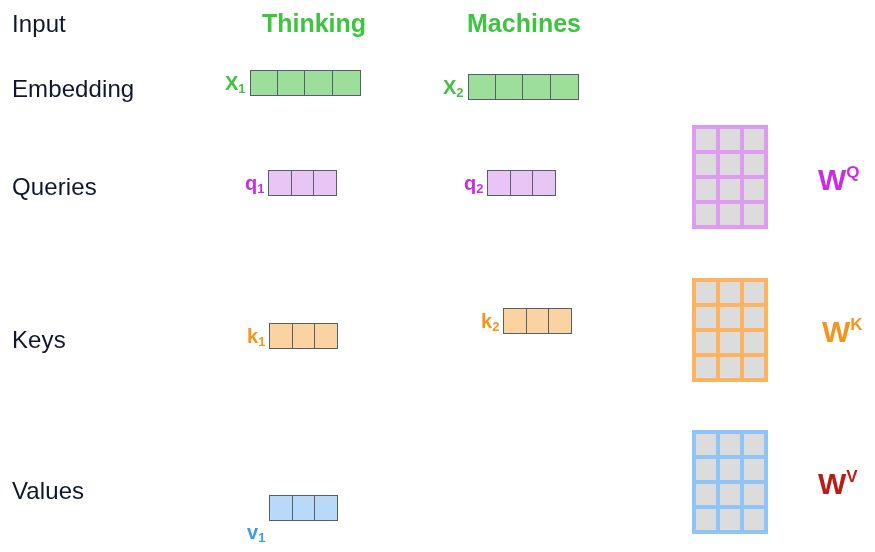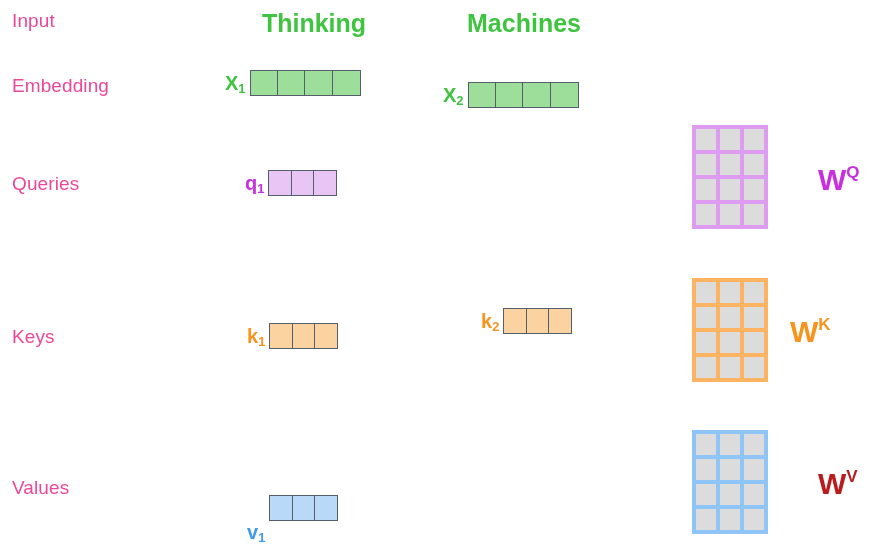--- a/index.html
+++ b/index.html
@@ -20,22 +20,22 @@
     position: absolute;
     left: 0; top: 0;
     width: 875px;
     height: 552px;
   }
 
   
   .row-label {
     position: absolute;
     left: 12px;
-    color: #ec4899;
-    font-size: 19px;
+    color: #0f172a;
+    font-size: 24px;
     font-weight: 400;
     letter-spacing: 0.1px;
     white-space: nowrap;
   }
 
   
   .col-header {
     position: absolute;
     color: #3ec43e;
     font-size: 25px;
@@ -158,39 +158,47 @@
   <div class="vector-group vec-embedding" style="left:225px; top:70px;">
     <span class="vec-label"><span>X</span><span class="sub">1</span></span>
     <span class="vec-cells">
       <span class="cell"></span>
       <span class="cell"></span>
       <span class="cell"></span>
       <span class="cell"></span>
     </span>
   </div>
 
-  <div class="vector-group vec-embedding" style="left:443px; top:82px;">
+  <div class="vector-group vec-embedding" style="left:443px; top:74px;">
     <span class="vec-label"><span>X</span><span class="sub">2</span></span>
     <span class="vec-cells">
       <span class="cell"></span>
       <span class="cell"></span>
       <span class="cell"></span>
       <span class="cell"></span>
     </span>
   </div>
 
   <div class="vector-group vec-queries" style="left:245px; top:170px;">
     <span class="vec-label"><span>q</span><span class="sub">1</span></span>
     <span class="vec-cells">
       <span class="cell"></span>
       <span class="cell"></span>
       <span class="cell"></span>
     </span>
   </div>
 
+  <div class="vector-group vec-queries" style="left:464px; top:170px;">
+    <span class="vec-label"><span>q</span><span class="sub">2</span></span>
+    <span class="vec-cells">
+      <span class="cell"></span>
+      <span class="cell"></span>
+      <span class="cell"></span>
+    </span>
+  </div>
 
   <div class="matrix-group" style="left:692px; top:125px;">
     <div class="matrix matrix-q">
       <span class="mcell"></span>
       <span class="mcell"></span>
       <span class="mcell"></span>
       <span class="mcell"></span>
       <span class="mcell"></span>
       <span class="mcell"></span>
       <span class="mcell"></span>
@@ -232,21 +240,21 @@
       <span class="mcell"></span>
       <span class="mcell"></span>
       <span class="mcell"></span>
       <span class="mcell"></span>
       <span class="mcell"></span>
       <span class="mcell"></span>
       <span class="mcell"></span>
     </div>
   </div>
 
-  <div class="matrix-label label-k" style="left:790px; top:317px;"><span>W</span><span class="sup">K</span></div>
+  <div class="matrix-label label-k" style="left:822px; top:317px;"><span>W</span><span class="sup">K</span></div>
 
   <div class="vector-group vec-values" style="left:247px; top:474px;">
     <span class="vec-label"><span>v</span><span class="sub">1</span></span>
     <span class="vec-cells">
       <span class="cell"></span>
       <span class="cell"></span>
       <span class="cell"></span>
     </span>
   </div>
 

